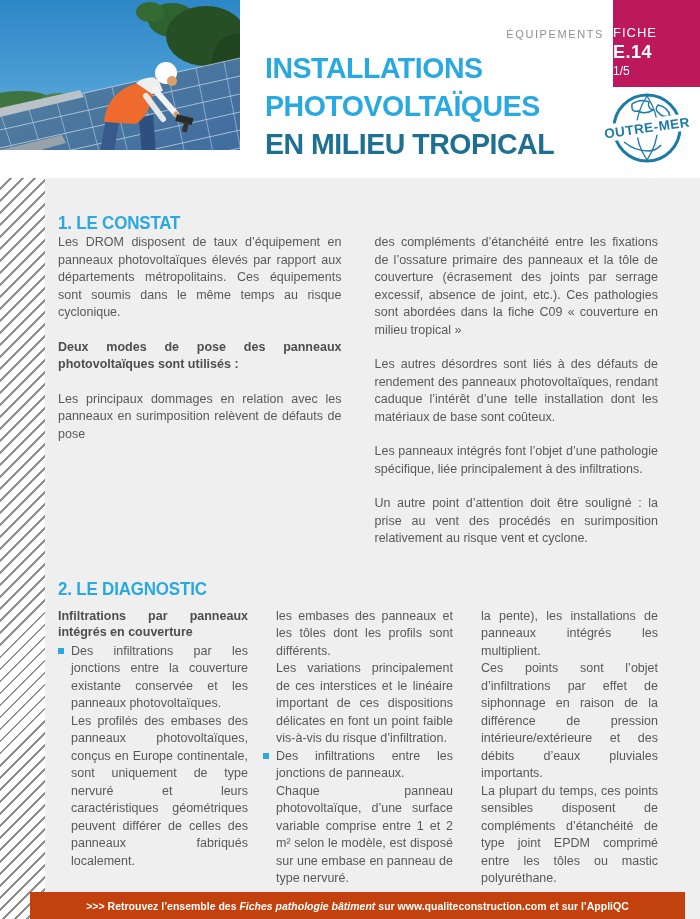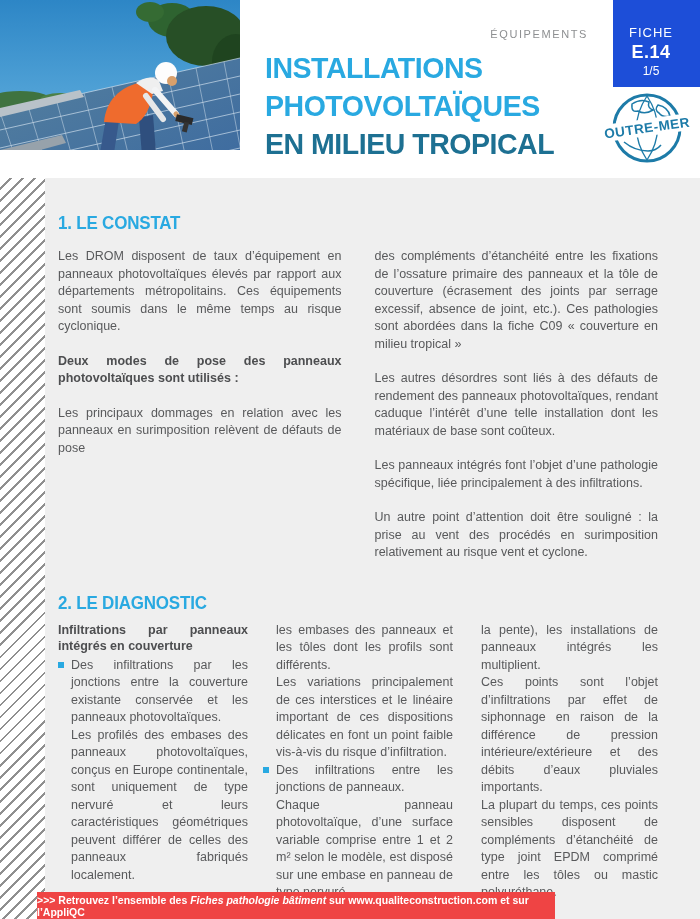--- a/index.html
+++ b/index.html
@@ -10,26 +10,26 @@
     font-family:"Liberation Sans", sans-serif;
     color:#58595B;
   }
 
   
   .photo {
     position:absolute; left:0; top:0; width:240px; height:150px;
     overflow:hidden;
   }
   .category {
-    position:absolute; top:28px; right:112px;
+    position:absolute; top:28px; right:96px;
     font-size:11px; letter-spacing:1.6px; color:#8d8f91; font-weight:400;
   }
   .fiche-box {
     position:absolute; top:0; right:0; width:87px; height:87px;
-    background:#1d4ed8; color:#fff; text-align:center;
+    background:#be185d; color:#fff; text-align:left;
     padding:25px 11px 0 0; line-height:1.25;
   }
   .fiche-box .f-label { font-size:13px; letter-spacing:1px; font-weight:400; }
   .fiche-box .f-code  { font-size:18px; font-weight:bold; letter-spacing:.5px; }
   .fiche-box .f-page  { font-size:12px; }
   .title-block {
     position:absolute; left:265px; top:49px;
     font-weight:800; font-size:30px; line-height:38px;
     letter-spacing:-.5px; transform:scaleX(.95); transform-origin:left top;
     white-space:nowrap;
@@ -42,36 +42,36 @@
   .body-bg {
     position:absolute; left:45px; top:178px; width:655px; height:741px;
     background:#EFEFEF;
   }
   .hatch {
     position:absolute; left:0; top:178px; width:45px; height:741px;
     background:repeating-linear-gradient(135deg,
       #ffffff 0px, #ffffff 6.5px, #8f8f8f 6.5px, #8f8f8f 8.5px);
   }
   .footer-bar {
-    position:absolute; left:37px; bottom:0; width:518px; height:27px;
-    background:#ef4444; color:#fff; display:flex; align-items:center;
+    position:absolute; left:30px; bottom:0; width:655px; height:27px;
+    background:#c2410c; color:#fff; display:flex; align-items:center;
     justify-content:center; font-size:10.5px; font-weight:bold;
   }
   .footer-bar .it { font-style:italic; }
 
   
   .content {
     position:absolute; left:58px; top:178px; width:600px;
   }
   .sec-heading {
     color:#29A9E1; font-weight:800; font-size:17.5px; letter-spacing:-.2px;
     transform:scaleX(.97); transform-origin:left;
   }
   .section1 { margin-top:35px; }
-  .section1 .cols { display:flex; gap:33px; margin-top:14px; }
+  .section1 .cols { display:flex; gap:33px; }
   .section1 .col { flex:1; }
   .body-text { font-size:12.5px; line-height:17.5px; text-align:justify; }
   .body-text p { margin:0 0 17px 0; }
   .body-text p.tight { margin-bottom:0; }
   .bold-dark { font-weight:bold; color:#4d4e50; }
   .bullet-item { position:relative; padding-left:13px; }
   .bullet-sq {
     position:absolute; left:0; top:5.5px; width:6px; height:6px;
     background:#29A9E1; display:block;
   }

